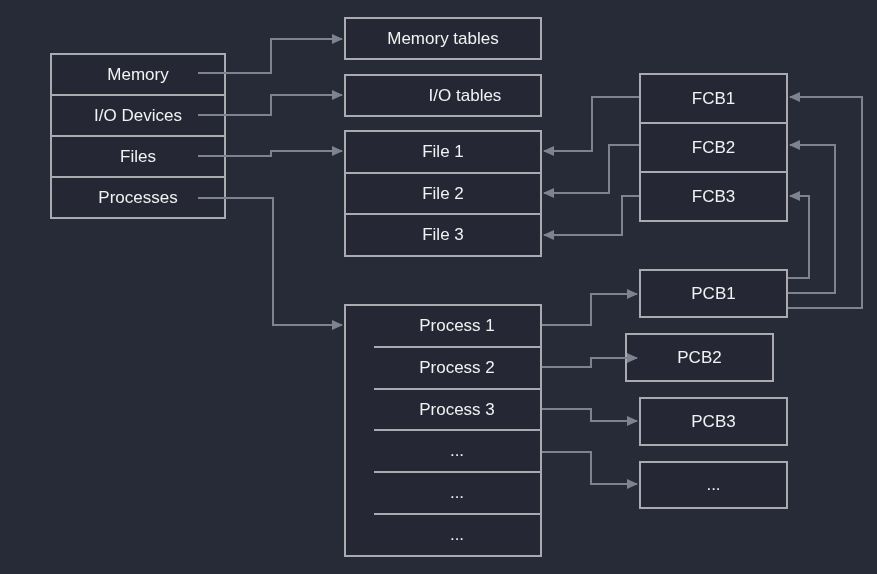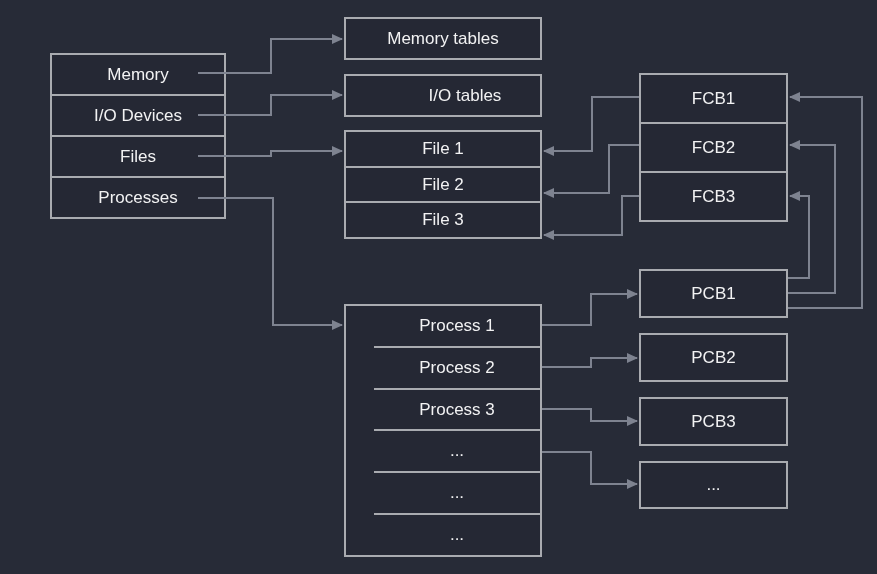--- a/index.html
+++ b/index.html
@@ -74,21 +74,21 @@
     <div class="row">Memory</div>
     <div class="row">I/O Devices</div>
     <div class="row">Files</div>
     <div class="row">Processes</div>
   </div>
 
   <div class="box" style="left:344px; top:17px; width:198px; height:43px;">Memory tables</div>
 
   <div class="box" style="left:344px; top:74px; width:198px; height:43px;padding-left:44px;">I/O tables</div>
 
-  <div class="stack" style="left:344px; top:130px; width:198px; height:109px;">
+  <div class="stack" style="left:344px; top:130px; width:198px; height:127px;">
     <div class="row">File 1</div>
     <div class="row">File 2</div>
     <div class="row">File 3</div>
   </div>
 
   <div class="stack" style="left:344px; top:304px; width:198px; height:253px;padding-left:28px;">
     <div class="row">Process 1</div>
     <div class="row">Process 2</div>
     <div class="row">Process 3</div>
     <div class="row">...</div>
@@ -96,21 +96,21 @@
     <div class="row">...</div>
   </div>
 
   <div class="stack" style="left:639px; top:73px; width:149px; height:149px;">
     <div class="row">FCB1</div>
     <div class="row">FCB2</div>
     <div class="row">FCB3</div>
   </div>
 
   <div class="box" style="left:639px; top:269px; width:149px; height:49px;">PCB1</div>
-  <div class="box" style="left:639px; top:333px; width:149px; height:49px;">PCB2</div>
+  <div class="box" style="left:625px; top:333px; width:149px; height:49px;">PCB2</div>
   <div class="box" style="left:639px; top:397px; width:149px; height:49px;">PCB3</div>
   <div class="box" style="left:639px; top:461px; width:149px; height:48px;">...</div>
 
   <svg id="connectors" width="877" height="574" viewBox="0 0 877 574">
     <defs>
       <marker id="arrow" markerUnits="userSpaceOnUse" markerWidth="12" markerHeight="10" refX="10" refY="5" orient="auto">
         <path class="arrowhead" d="M0,0 L11,5 L0,10 Z"></path>
       </marker>
     </defs>
 

